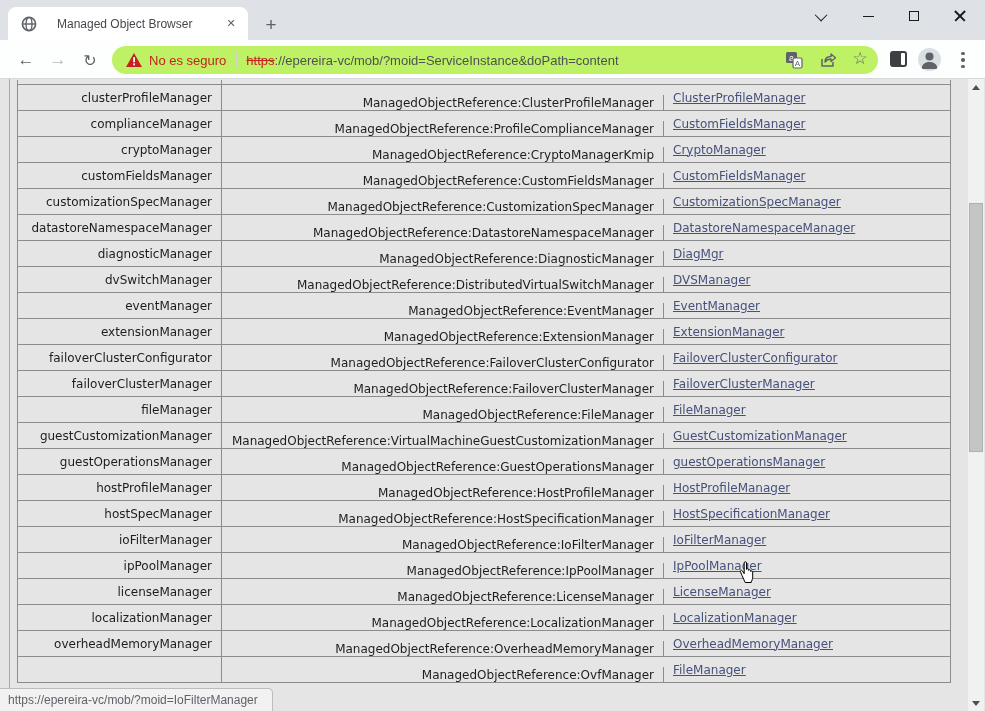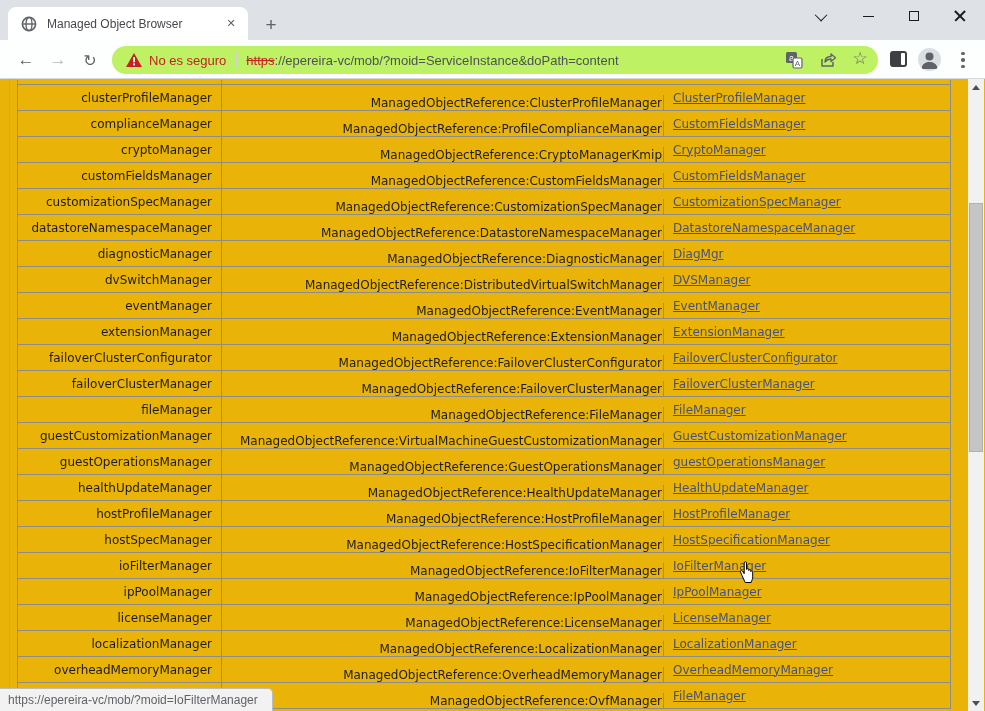--- a/index.html
+++ b/index.html
@@ -5,21 +5,21 @@
   * { margin:0; padding:0; box-sizing:border-box; }
   html,body { width:985px; height:711px; overflow:hidden; }
   body { font-family:"Liberation Sans", sans-serif; }
   .win { position:absolute; left:0; top:0; width:985px; height:711px; background:#fff; overflow:hidden; }
 
   
   .tabstrip { position:absolute; left:0; top:0; width:985px; height:40px; background:#dee1e6; }
   .tab { position:absolute; left:8px; top:7px; width:240px; height:33px; background:#fff;
          border-radius:8px 8px 0 0; display:flex; align-items:center; }
   .tab-favicon { margin-left:13px; width:16px; height:16px; flex:0 0 16px; }
-  .tab-title { margin-left:10px; font-size:12px; color:#45494e; white-space:nowrap; overflow:hidden; flex:1; }
+  .tab-title { margin-left:20px; font-size:12px; color:#45494e; white-space:nowrap; overflow:hidden; flex:1; }
   .tab-close { width:18px; height:18px; margin-right:8px; display:flex; align-items:center; justify-content:center;
                font-size:11px; color:#5f6368; border-radius:50%; }
   .newtab { position:absolute; left:258px; top:12px; width:26px; height:26px; display:flex; align-items:center;
             justify-content:center; font-size:19px; color:#5f6368; }
   .wctl { position:absolute; top:0; height:32px; width:46px; display:flex; align-items:center; justify-content:center; }
   .wctl.chev { left:799px; } .wctl.min { left:845px; } .wctl.max { left:891px; } .wctl.close { left:937px; }
   .chev-g { width:9px; height:9px; border-left:1.6px solid #1b1b1b; border-bottom:1.6px solid #1b1b1b;
             transform:rotate(-45deg) translateY(-2px); }
   .min-g { width:11px; height:0; border-top:1.6px solid #1b1b1b; }
   .max-g { width:10px; height:10px; border:1.6px solid #1b1b1b; }
@@ -43,29 +43,29 @@
   .ob-ic.translate { left:785px; } .ob-ic.share { left:819px; }
   .ob-ic.star { left:850px; top:49px; font-size:17px; color:#5f6368; width:20px; height:20px; text-align:center; line-height:20px; }
   .sidepanel-ic { position:absolute; left:890px; top:51px; width:17px; height:16px; background:#3c4043; border-radius:3px; }
   .sidepanel-ic::after { content:""; position:absolute; right:2px; top:2px; width:4px; height:12px; background:#fdfefe; border-radius:1px; }
   .avatar { position:absolute; left:918px; top:48px; width:23px; height:23px; border-radius:50%; background:#dadfe4; overflow:hidden; }
   .menu-dots { position:absolute; left:958px; top:50px; width:10px; height:20px; display:flex; flex-direction:column;
                align-items:center; justify-content:space-between; padding:2px 0; }
   .menu-dots i { width:3.4px; height:3.4px; border-radius:50%; background:#5f6368; }
 
   
-  .content { position:absolute; left:0; top:79px; width:985px; height:632px; background:#eab308; overflow:hidden; }
+  .content { position:absolute; left:0; top:79px; width:985px; height:632px; background:#e5e5e5; overflow:hidden; }
   .leftline { position:absolute; left:9px; top:0; width:1px; height:632px; background:#a9a9a9; }
   .tbl { position:absolute; left:17px; top:1px; width:934px; border-left:1px solid #8c8c8c;
          font-family:"DejaVu Sans", sans-serif; font-size:12px; color:#1d1d1d; }
   .tr { display:flex; height:26px; border-bottom:1px solid #8c8c8c; }
   .tr.stub { height:5px; }
   .td { border-right:1px solid #8c8c8c; display:flex; align-items:center; overflow:hidden; white-space:nowrap; }
   .c1 { width:204px; justify-content:flex-end; padding-right:9px; }
-  .c2 { width:442px; justify-content:flex-end; padding-right:1px;margin-top:10px; }
+  .c2 { width:442px; justify-content:flex-end; padding-right:9px;margin-top:10px; }
   .c3 { width:287px; padding-left:9px; }
   a.molink { color:#46517b; text-decoration:underline; cursor:pointer; }
 
   
   .sb { position:absolute; left:968px; top:79px; width:16px; height:632px; background:#f1f1f1; }
   .sb-btn { position:absolute; left:0; width:16px; height:16px; display:flex; align-items:center; justify-content:center; }
   .sb-btn.up { top:0; } .sb-btn.down { bottom:0; }
   .tri-up { width:0; height:0; border-left:4px solid transparent; border-right:4px solid transparent; border-bottom:5px solid #505050; }
   .tri-down { width:0; height:0; border-left:4px solid transparent; border-right:4px solid transparent; border-top:5px solid #505050; }
   .sb-thumb { position:absolute; left:1px; top:124px; width:14px; height:249px; background:#c5c5c5; border:1px solid #b0b0b0; }
@@ -269,27 +269,20 @@
     </div>
 
     <div class="tr">
       <div class="td c1">guestOperationsManager</div>
       <div class="td c2">ManagedObjectReference:GuestOperationsManager</div>
       <div class="td c3">
             <a class="molink">guestOperationsManager</a>
           </div>
     </div>
 
-    <div class="tr">
-      <div class="td c1">healthUpdateManager</div>
-      <div class="td c2">ManagedObjectReference:HealthUpdateManager</div>
-      <div class="td c3">
-            <a class="molink">HealthUpdateManager</a>
-          </div>
-    </div>
 
     <div class="tr">
       <div class="td c1">hostProfileManager</div>
       <div class="td c2">ManagedObjectReference:HostProfileManager</div>
       <div class="td c3">
             <a class="molink">HostProfileManager</a>
           </div>
     </div>
 
     <div class="tr">

